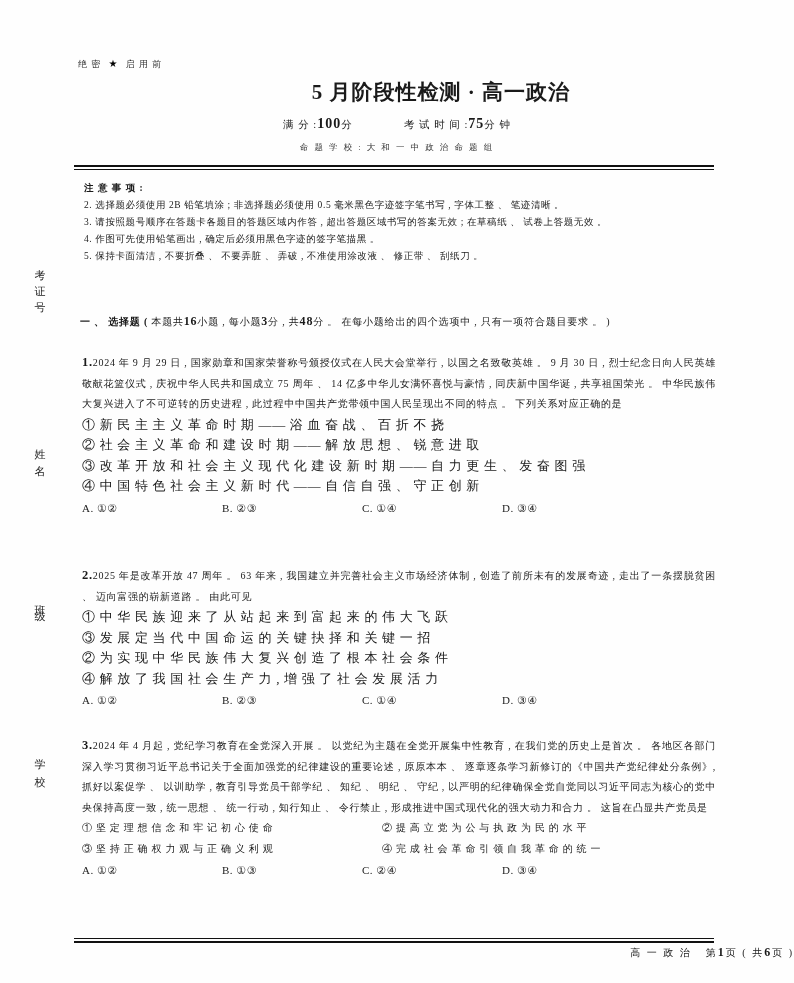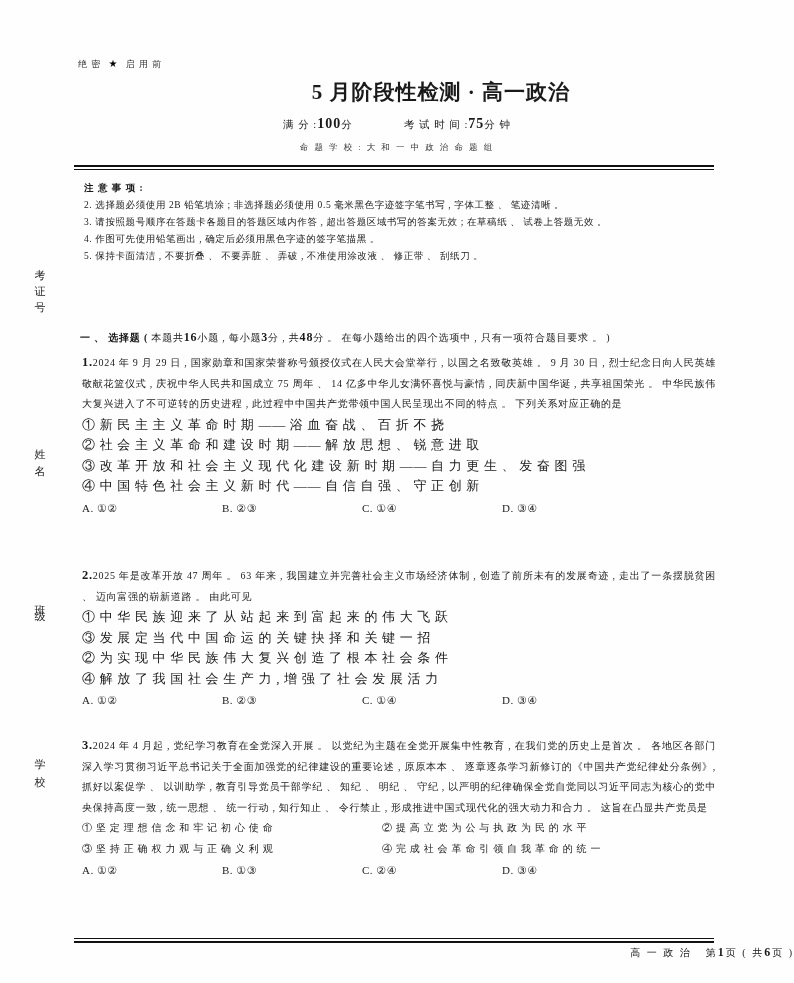--- a/index.html
+++ b/index.html
@@ -99,21 +99,20 @@
 
   
   .sec-head {
     position: absolute;
     left: 80px;
     top: 312px;
     width: 636px;
     font-size: 10px;
     line-height: 18px;
     letter-spacing: 0.8px;
-    margin-top: 16px;
   }
   .sec-head .bb { font-weight: bold; }
   .sec-head .num { font-weight: bold; font-size: 12px; }
 
   
   .q {
     position: absolute;
     left: 82px;
     width: 634px;
     font-size: 10px;

